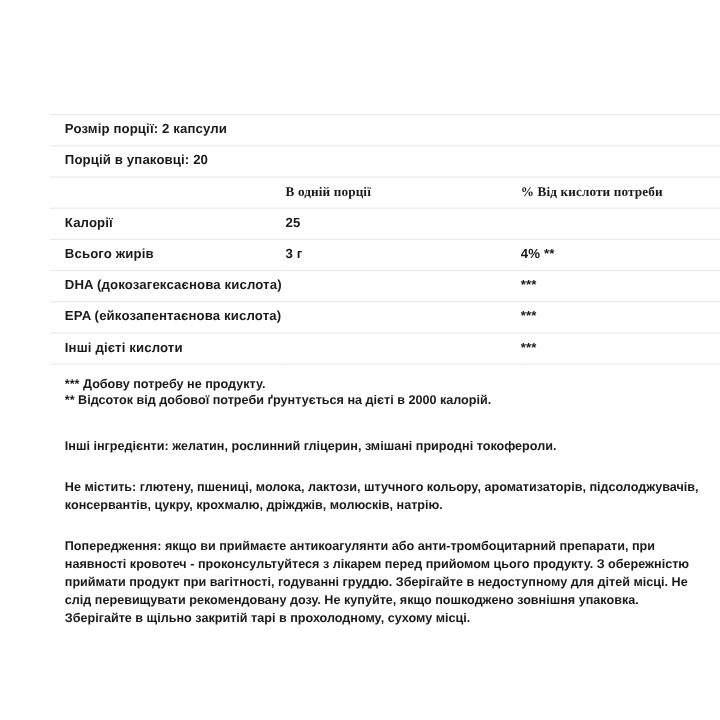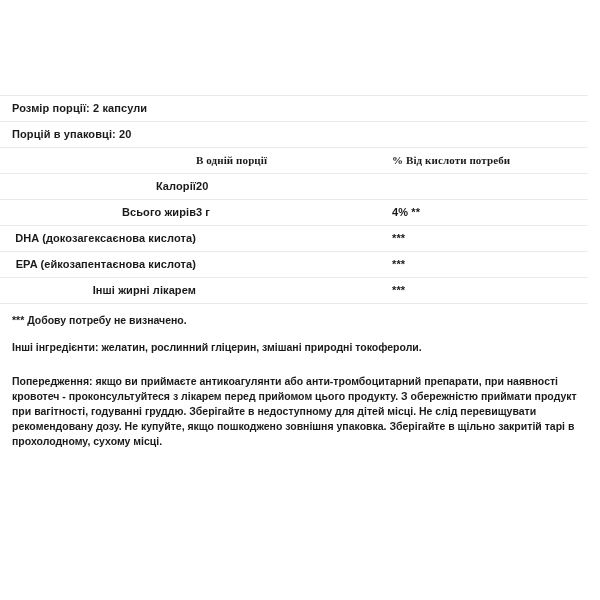--- a/index.html
+++ b/index.html
@@ -13,20 +13,21 @@
     background: #ffffff;
     font-family: "Liberation Sans", "DejaVu Sans", sans-serif;
     color: #1a1a1a;
     overflow: hidden;
   }
   .page {
     position: relative;
     width: 600px;
     height: 600px;
     box-sizing: border-box;
+    padding-left: 42px;
   }
   .spacer-top {
     height: 95px;
   }
   
   .facts {
     width: 588px;
     margin: 0 0 0 0;
     border-collapse: collapse;
     table-layout: fixed;
@@ -43,21 +44,20 @@
     text-align: left;
     vertical-align: middle;
     font-weight: bold;
     font-size: 11px;
     line-height: 13px;
     letter-spacing: 0.1px;
   }
   .facts td.c-name, .facts th.c-name {
     width: 275px;
     padding-left: 12px;
-    text-align: right;
   }
   .facts td.c-amount, .facts th.c-amount {
     width: 120px;
   }
   .facts td.c-dv, .facts th.c-dv {
     width: 181px;
   }
   .facts th {
     font-weight: bold;
     font-family: Liberation Serif, serif;
@@ -82,21 +82,21 @@
   
   .para {
     margin: 0 12px 0 12px;
     font-size: 10.5px;
     line-height: 15px;
     font-weight: bold;
     color: #1a1a1a;
     text-align: left;
   }
   .para.ingredients {
-    margin-top: 13px;
+    margin-top: 24px;
   }
   .para.free-of {
     margin-top: 19px;
   }
   .para.warning {
     margin-top: 19px;
   }
 </style>
 </head>
 <body>
@@ -114,48 +114,50 @@
         <td colspan="3">Порцій в упаковці: 20</td>
       </tr>
       <tr class="header-row">
         <th class="c-name"></th>
         <th class="c-amount">В одній порції</th>
         <th class="c-dv">% Від кислоти потреби</th>
       </tr>
 
       <tr>
         <td class="c-name">Калорії</td>
-        <td class="c-amount">20</td>
+        <td class="c-amount">25</td>
         <td class="c-dv stars"></td>
       </tr>
       <tr>
         <td class="c-name">Всього жирів</td>
         <td class="c-amount">3 г</td>
         <td class="c-dv stars">4% **</td>
       </tr>
       <tr>
         <td class="c-name">DHA (докозагексаєнова кислота)</td>
         <td class="c-amount"></td>
         <td class="c-dv stars">***</td>
       </tr>
       <tr>
         <td class="c-name">EPA (ейкозапентаєнова кислота)</td>
         <td class="c-amount"></td>
         <td class="c-dv stars">***</td>
       </tr>
       <tr>
-        <td class="c-name">Інші жирні лікарем</td>
+        <td class="c-name">Інші дієті кислоти</td>
         <td class="c-amount"></td>
         <td class="c-dv stars">***</td>
       </tr>
     </tbody>
   </table>
 
   <div class="footnotes">
-    <div>*** Добову потребу не визначено.</div>
+    <div>*** Добову потребу не продукту.</div>
+    <div>** Відсоток від добової потреби ґрунтується на дієті в 2000 калорій.</div>
   </div>
 
   <p class="para ingredients">Інші інгредієнти: желатин, рослинний гліцерин, змішані природні токофероли.</p>
 
+  <p class="para free-of">Не містить: глютену, пшениці, молока, лактози, штучного кольору, ароматизаторів, підсолоджувачів, консервантів, цукру, крохмалю, дріжджів, молюсків, натрію.</p>
 
   <p class="para warning">Попередження: якщо ви приймаєте антикоагулянти або анти-тромбоцитарний препарати, при наявності кровотеч - проконсультуйтеся з лікарем перед прийомом цього продукту. З обережністю приймати продукт при вагітності, годуванні груддю. Зберігайте в недоступному для дітей місці. Не слід перевищувати рекомендовану дозу. Не купуйте, якщо пошкоджено зовнішня упаковка. Зберігайте в щільно закритій тарі в прохолодному, сухому місці.</p>
 
 </div>
 
 </body></html>

